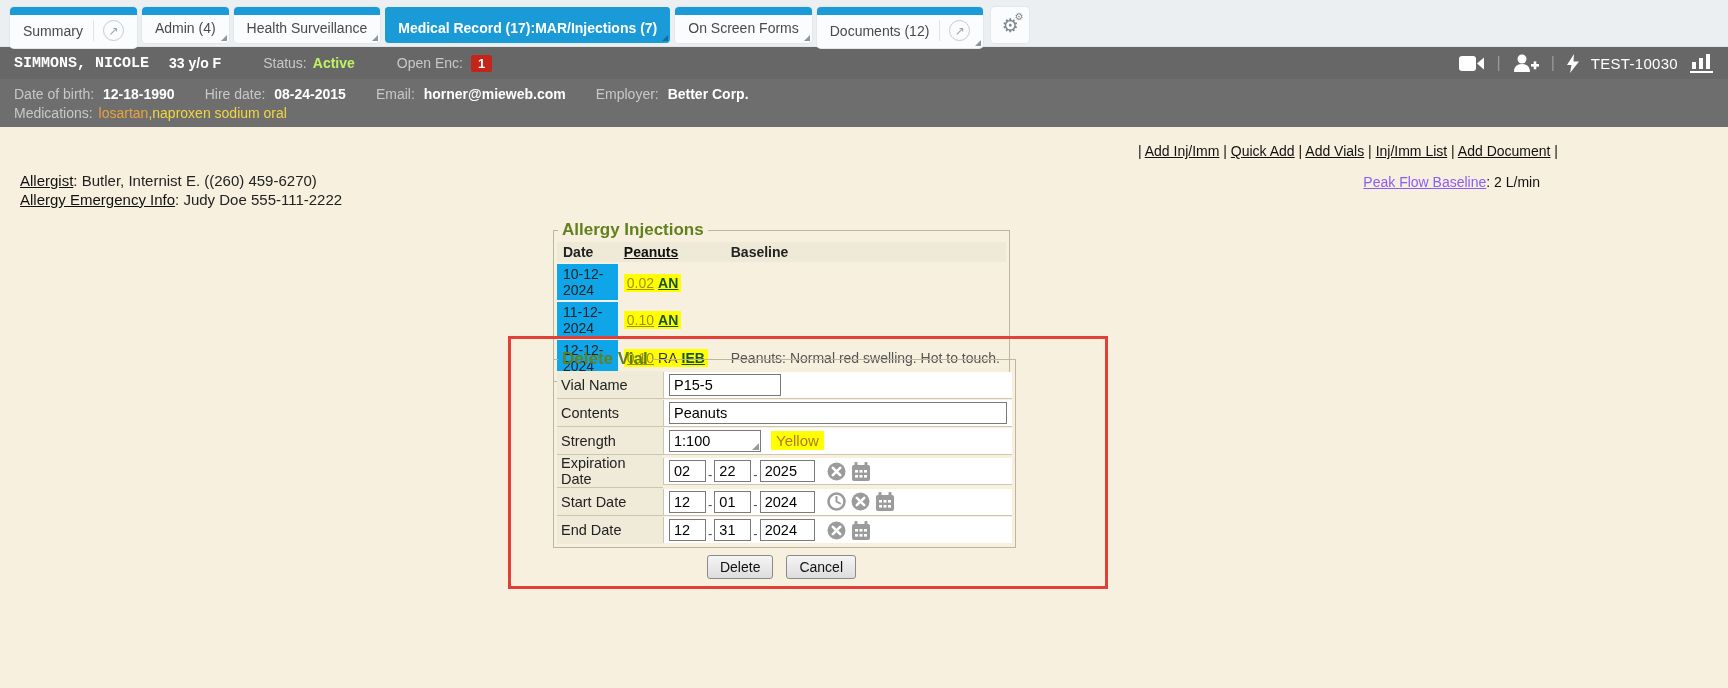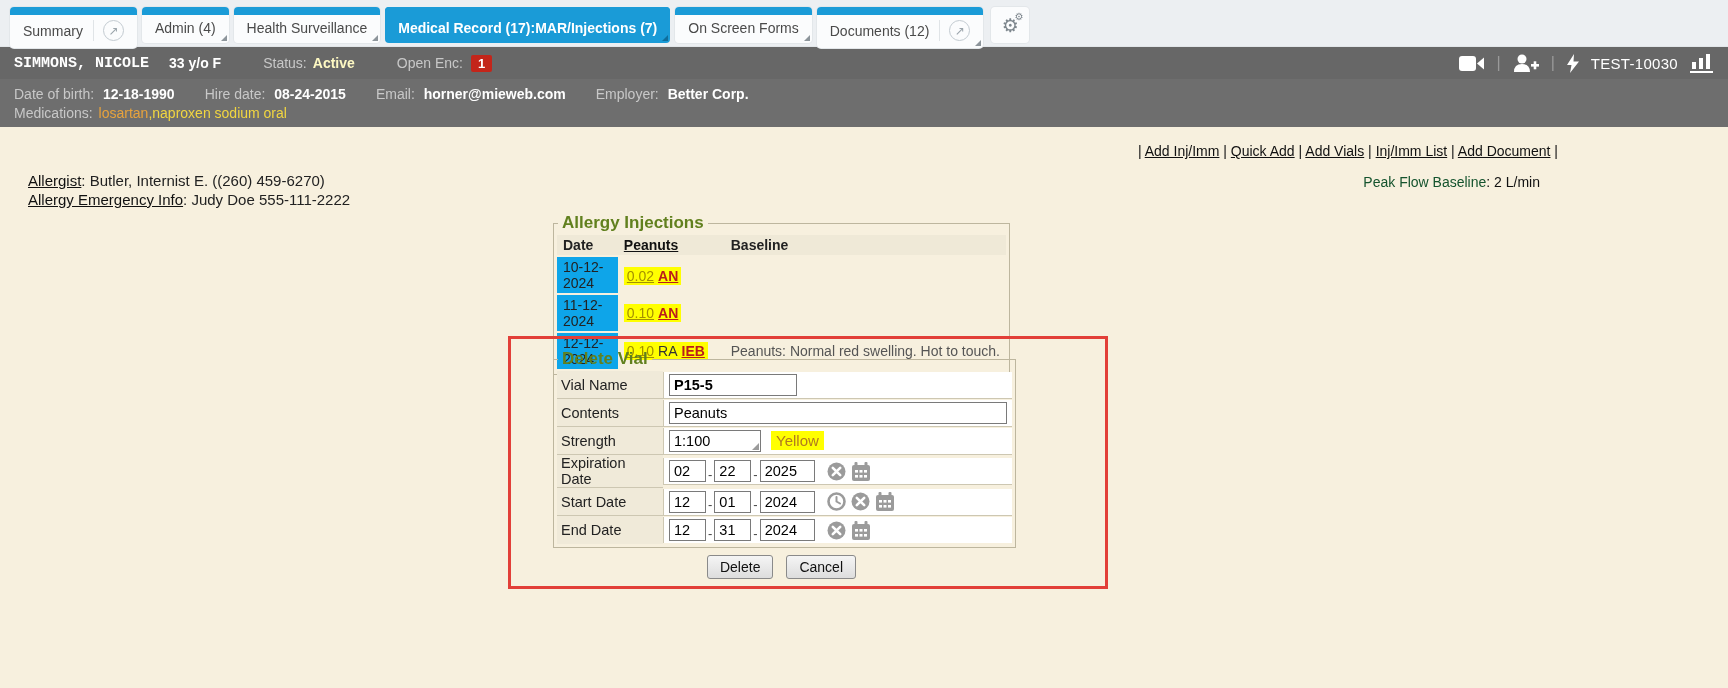--- a/index.html
+++ b/index.html
@@ -52,21 +52,21 @@
 
   
   .pt-bar1 {
     height:32px; background:#676767; color:#fff;
     display:flex; align-items:center; padding:0 14px;
   }
   .pt-name { font-weight:bold; font-size:15px;font-family:Liberation Mono, monospace; }
   .pt-agesex { font-weight:bold; margin-left:20px; }
   .lbl { color:#c8c8c8; }
   .pt-bar1 .lbl { margin-left:42px; }
-  .pt-bar1 .val { color:#fef9c3; font-weight:bold; margin-left:6px; }
+  .pt-bar1 .val { color:#bef264; font-weight:bold; margin-left:6px; }
   .enc-badge {
     background:#c3251a; color:#fff; font-weight:bold; font-size:13px;
     padding:1px 7px; border-radius:2px; margin-left:8px;
   }
   .pt-bar1-right { margin-left:auto; display:flex; align-items:center; gap:12px; }
   .hdr-divider { color:#9a9a9a; font-size:16px; }
   .hdr-icon { display:flex; align-items:center; }
   .chart-id { color:#fff; font-size:15px; letter-spacing:.3px; }
 
   .pt-bar2 {
@@ -84,48 +84,48 @@
   .content { position:relative; height:560px; background:#f7f0de; }
 
   .action-links {
     position:absolute; top:16px; right:170px; font-size:14px; color:#111;
     white-space:nowrap;
   }
   .action-links a { color:#111; text-decoration:underline; cursor:pointer; }
   .peak-flow {
     position:absolute; top:47px; right:188px; font-size:14px; color:#111;
   }
-  .peak-flow a { color:#14532d; cursor:pointer; }
-
-  .allergist-block { position:absolute; left:28px; top:44px; font-size:15px; line-height:19px; }
+  .peak-flow a { color:#8b5cf6; text-decoration:underline; cursor:pointer; }
+
+  .allergist-block { position:absolute; left:20px; top:44px; font-size:15px; line-height:19px; }
   .allergist-block a { color:#111; text-decoration:underline; cursor:pointer; }
 
   fieldset {
     border:1px solid #bdb69e; margin:0; padding:2px 3px 3px 3px;
   }
   legend {
     color:#61801e; font-weight:bold; font-size:17px; padding:0 4px; margin-left:1px;
   }
 
   
-  .inj-fieldset { position:absolute; left:553px; top:86px; width:457px; }
+  .inj-fieldset { position:absolute; left:553px; top:93px; width:457px; }
   .inj-table { width:100%; border-collapse:collapse; font-size:14px; }
   .inj-table th {
     text-align:left; background:#efe9d7; padding:2px 6px; font-weight:bold;
     border-bottom:2px solid #f7f0de;
   }
   .inj-table td { padding:2px 6px; height:20px; }
   .col-date { width:82px; }
   .col-dose { width:120px; }
   .cell-date { background:#0ea5e9; border-bottom:2px solid #f7f0de; }
   .hl { background:#ffff00; padding:1px 3px; white-space:nowrap; }
   .dose-link { color:#a39000; text-decoration:underline; cursor:pointer; margin-right:4px; }
   .code-mid { color:#333; }
   .code-mid:not(:empty) { margin-right:4px; }
-  .code-tag { color:#b91c1c; text-decoration:underline; font-weight:bold; cursor:pointer;text-align:center; }
+  .code-tag { color:#14532d; text-decoration:underline; font-weight:bold; cursor:pointer;text-align:center; }
   .peanuts-link { color:#111; text-decoration:underline; cursor:pointer; }
   .comment-cell { color:#555; white-space:nowrap; }
 
   
   .red-box {
     position:absolute; left:508px; top:209px; width:600px; height:253px;
     border:3px solid #e23f38; pointer-events:none;
   }
 
   
@@ -138,21 +138,21 @@
   }
   .dv-field {
     flex:1; background:#fff; display:flex; align-items:center;
     padding:2px 5px; border-bottom:1px solid #cdc7b2; border-left:1px solid #cdc7b2;
   }
   .dv-row:last-child .dv-label, .dv-row:last-child .dv-field { border-bottom:none; }
   input.txt {
     font-family:"Liberation Sans",sans-serif; font-size:14.5px;
     border:1px solid #7a7a7a; background:#fff; padding:1px 4px; height:22px;
   }
-  .w-vial { width:128px;font-weight:bold; }
+  .w-vial { width:112px; }
   .w-contents { width:338px; border:2px solid #000; height:24px; }
   .strength-wrap { position:relative; display:inline-block; }
   .w-strength { width:92px; border:2px solid #000; height:24px; }
   .grip {
     position:absolute; right:2px; bottom:2px; width:0; height:0;
     border-left:7px solid transparent; border-bottom:7px solid #9b9b9b;
     pointer-events:none;
   }
   .color-tag {
     background:#ffff00; color:#b07a20; padding:1px 5px; margin-left:10px; font-size:15px;

